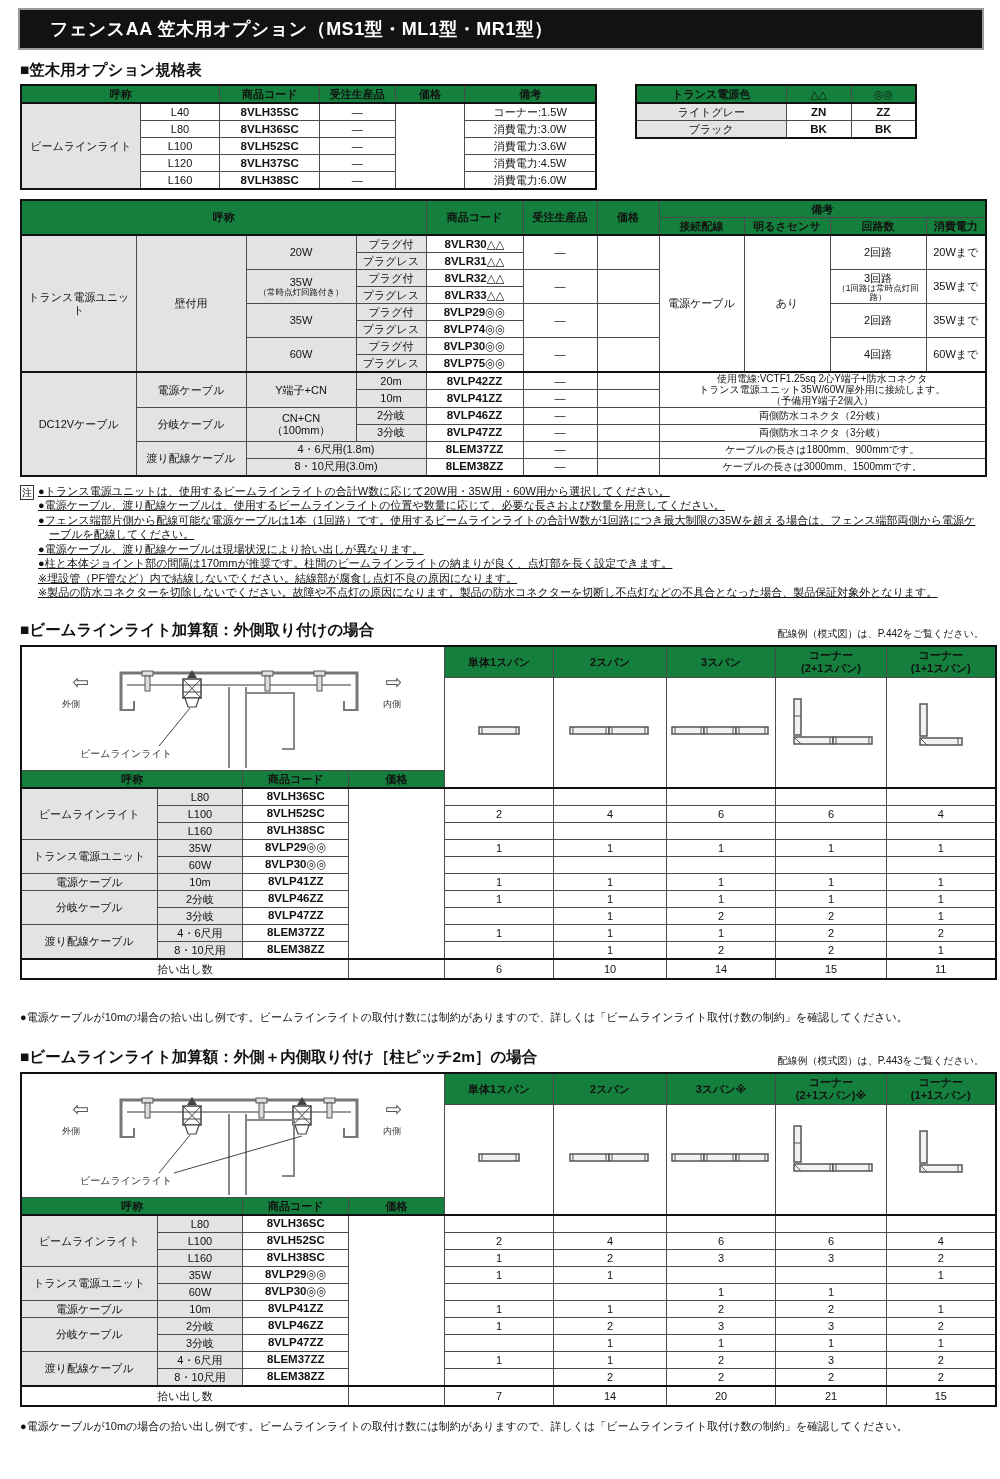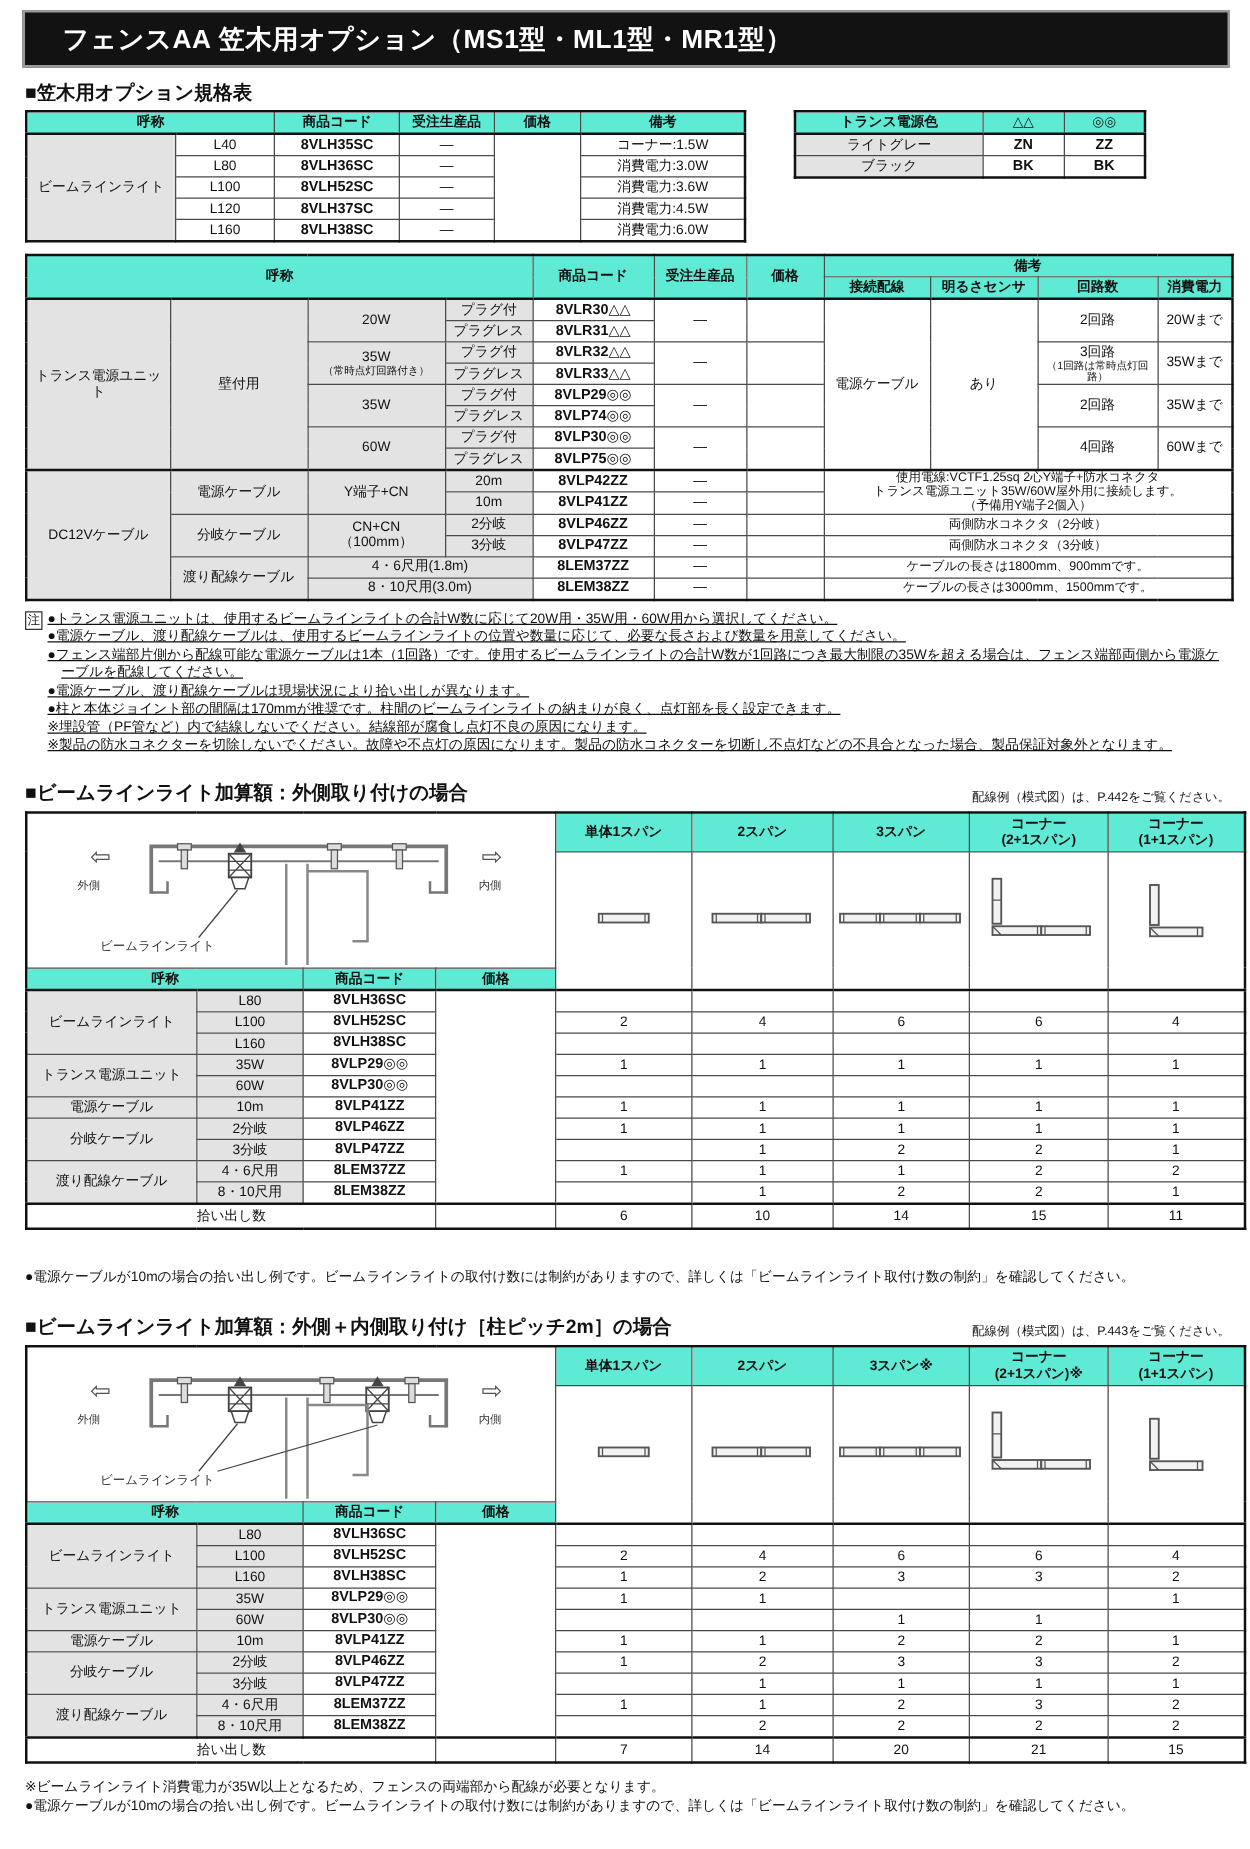--- a/index.html
+++ b/index.html
@@ -3,31 +3,31 @@
 <meta charset="utf-8">
 <style>
   html,body{margin:0;padding:0;}
   body{
     width:1000px;height:1479px;overflow:hidden;background:#fff;color:#111;
     font-family:"Liberation Sans","DejaVu Sans",sans-serif;position:relative;
   }
   
   .titlebar{margin:8px 16px 6px 18px;background:#121212;border:2px solid #9a9a9a;
     padding:7px 10px 7px 30px;}
-  .titlebar .t{color:#fff;font-weight:bold;font-size:21px;letter-spacing:.5px;}
+  .titlebar .t{color:#fff;font-weight:bold;font-size:18px;letter-spacing:.5px;}
   
   .headrow{display:flex;justify-content:space-between;align-items:flex-end;
     margin:10px 16px 3px 20px;}
   .headrow .sec{font-weight:bold;font-size:15.5px;}
   .headrow .ref{font-size:10px;}
   
   table.tbl{border-collapse:collapse;table-layout:fixed;border:2px solid #111;}
   table.tbl td{border:1px solid #4a4a4a;font-size:11px;padding:0 2px;height:16px;
     text-align:center;vertical-align:middle;line-height:1.12;overflow:hidden;}
-  table.tbl td.h{background:#5eead4;font-weight:bold;}
+  table.tbl td.h{background:#15803d;font-weight:bold;}
   table.tbl td.lbl{background:#e3e3e3;}
   table.tbl td.code{font-weight:bold;font-size:11.5px;}
   table.tbl td.bt2{border-top:2px solid #111;}
   table.tbl td.notecell{font-size:10px;}
   table.tbl td.sub2 div:last-child{font-size:8.5px;line-height:1;}
   table.tbl td.sh{height:30px;}
   table.tbl td.illus{height:95px;background:#fff;}
   table.tbl td.tot{height:18px;}
   
   .row-spec{display:flex;margin-left:20px;align-items:flex-start;}
@@ -741,15 +741,14 @@
           <td class="bt2 tot">14</td>
           <td class="bt2 tot">20</td>
           <td class="bt2 tot">21</td>
           <td class="bt2 tot">15</td>
         </tr>
       </tbody>
     </table>
 </div>
 
 <div class="bottomnotes">
-  <div>※ビームラインライト消費電力が35W以上となるため、フェンスの両端部から配線が必要となります。</div>
   <div>●電源ケーブルが10mの場合の拾い出し例です。ビームラインライトの取付け数には制約がありますので、詳しくは「ビームラインライト取付け数の制約」を確認してください。</div>
 </div>
 
 </body></html>

